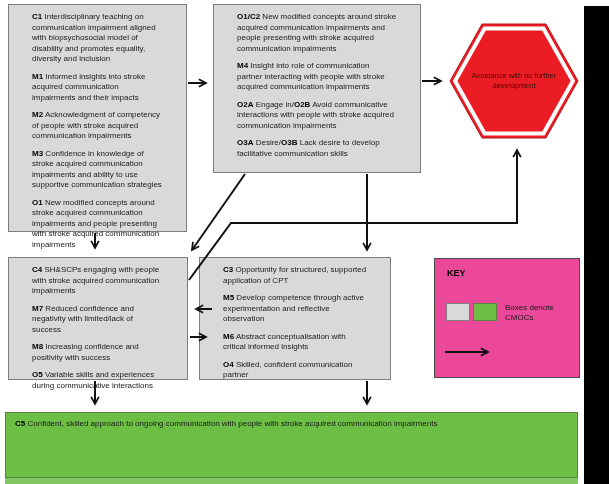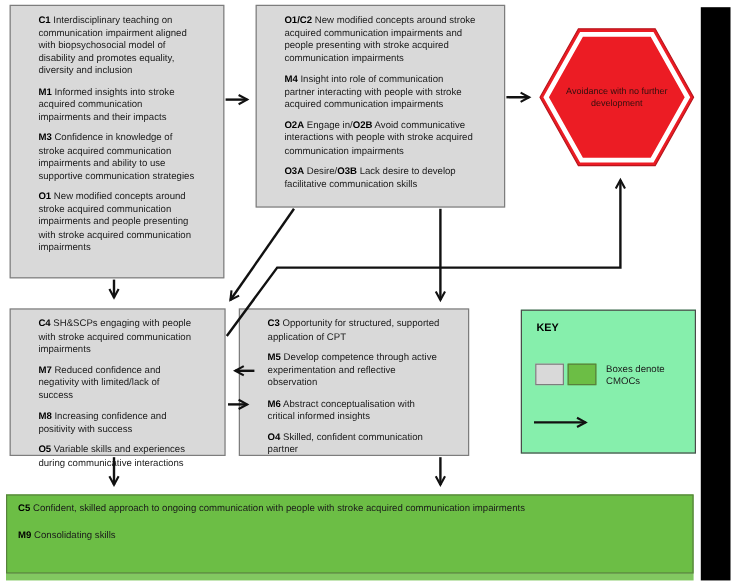--- a/index.html
+++ b/index.html
@@ -20,21 +20,21 @@
   .green-box{
     background:var(--green,#6cbe45);
     border:1.5px solid #57813c;
     padding:6px 9px;
   }
   .green-box .item{margin:0 0 11px 0;}
   #green-under{position:absolute;left:5px;top:478px;width:573px;height:6px;background:var(--green,#6cbe45);opacity:.85;z-index:0;}
   #key-box{
     position:absolute;box-sizing:border-box;z-index:1;
     left:434px;top:258px;width:146px;height:120px;
-    background:#86efac;border:1.5px solid #4a4a4a;
+    background:#ec4899;border:1.5px solid #4a4a4a;
     font-size:8px;line-height:10px;
   }
   #key-title{position:absolute;left:12px;top:9px;font-size:9px;font-weight:bold;color:#000;}
   .swatch{position:absolute;box-sizing:border-box;top:44px;width:24px;height:18px;}
   #key-swatch-gray{left:11px;background:var(--box-gray,#d9d9d9);border:1.5px solid #7d7d7d;}
   #key-swatch-green{left:38px;background:var(--green,#6cbe45);border:1.5px solid #57813c;}
   #key-boxes-label{position:absolute;left:70px;top:44px;width:70px;}
   #key-arrows-label{position:absolute;left:70px;top:85px;width:72px;}
   #arrow-layer{position:absolute;left:0;top:0;z-index:3;pointer-events:none;}
   #hex-label{
@@ -45,20 +45,21 @@
   #crop-bar{position:absolute;left:584px;top:6px;width:25px;height:478px;background:#000;z-index:5;}
 </style>
 </head>
 <body>
 
 <div id="canvas">
 
   <div class="box" style="left:8px;top:4px;width:179px;height:228px">
       <div class="item"><b>C1</b> Interdisciplinary teaching on communication impairment aligned with biopsychosocial model of disability and promotes equality, diversity and inclusion</div>
       <div class="item"><b>M1</b> Informed insights into stroke acquired communication impairments and their impacts</div>
+      <div class="item"><b>M2</b> Acknowledgment of competency of people with stroke acquired communication impairments</div>
       <div class="item"><b>M3</b> Confidence in knowledge of stroke acquired communication impairments and ability to use supportive communication strategies</div>
       <div class="item"><b>O1</b> New modified concepts around stroke acquired communication impairments and people presenting with stroke acquired communication impairments</div>
     </div>
 
   <div class="box" style="left:213px;top:4px;width:208px;height:169px">
       <div class="item"><b>O1/C2</b> New modified concepts around stroke acquired communication impairments and people presenting with stroke acquired communication impairments</div>
       <div class="item"><b>M4</b> Insight into role of communication partner interacting with people with stroke acquired communication impairments</div>
       <div class="item"><b>O2A</b> Engage in/<b>O2B</b> Avoid communicative interactions with people with stroke acquired communication impairments</div>
       <div class="item"><b>O3A</b> Desire/<b>O3B</b> Lack desire to develop facilitative communication skills</div>
     </div>
@@ -73,21 +74,20 @@
   <div class="box" style="left:199px;top:257px;width:192px;height:123px">
       <div class="item"><b>C3</b> Opportunity for structured, supported application of CPT</div>
       <div class="item"><b>M5</b> Develop competence through active experimentation and reflective observation</div>
       <div class="item"><b>M6</b> Abstract conceptualisation with critical informed insights</div>
       <div class="item"><b>O4</b> Skilled, confident communication partner</div>
     </div>
 
   <div id="green-under"></div>
   <div class="box green-box" style="left:5px;top:412px;width:573px;height:66px">
       <div class="item"><b>C5</b> Confident, skilled approach to ongoing communication with people with stroke acquired communication impairments</div>
-      <div class="item"><b>M9</b> Consolidating skills</div>
     </div>
 
   <div id="key-box">
     <div id="key-title">KEY</div>
     <div id="key-swatch-gray" class="swatch"></div>
     <div id="key-swatch-green" class="swatch"></div>
     <div id="key-boxes-label">Boxes denote CMOCs</div>
   </div>
 
   <svg id="arrow-layer" width="609" height="484" viewBox="0 0 609 484">

